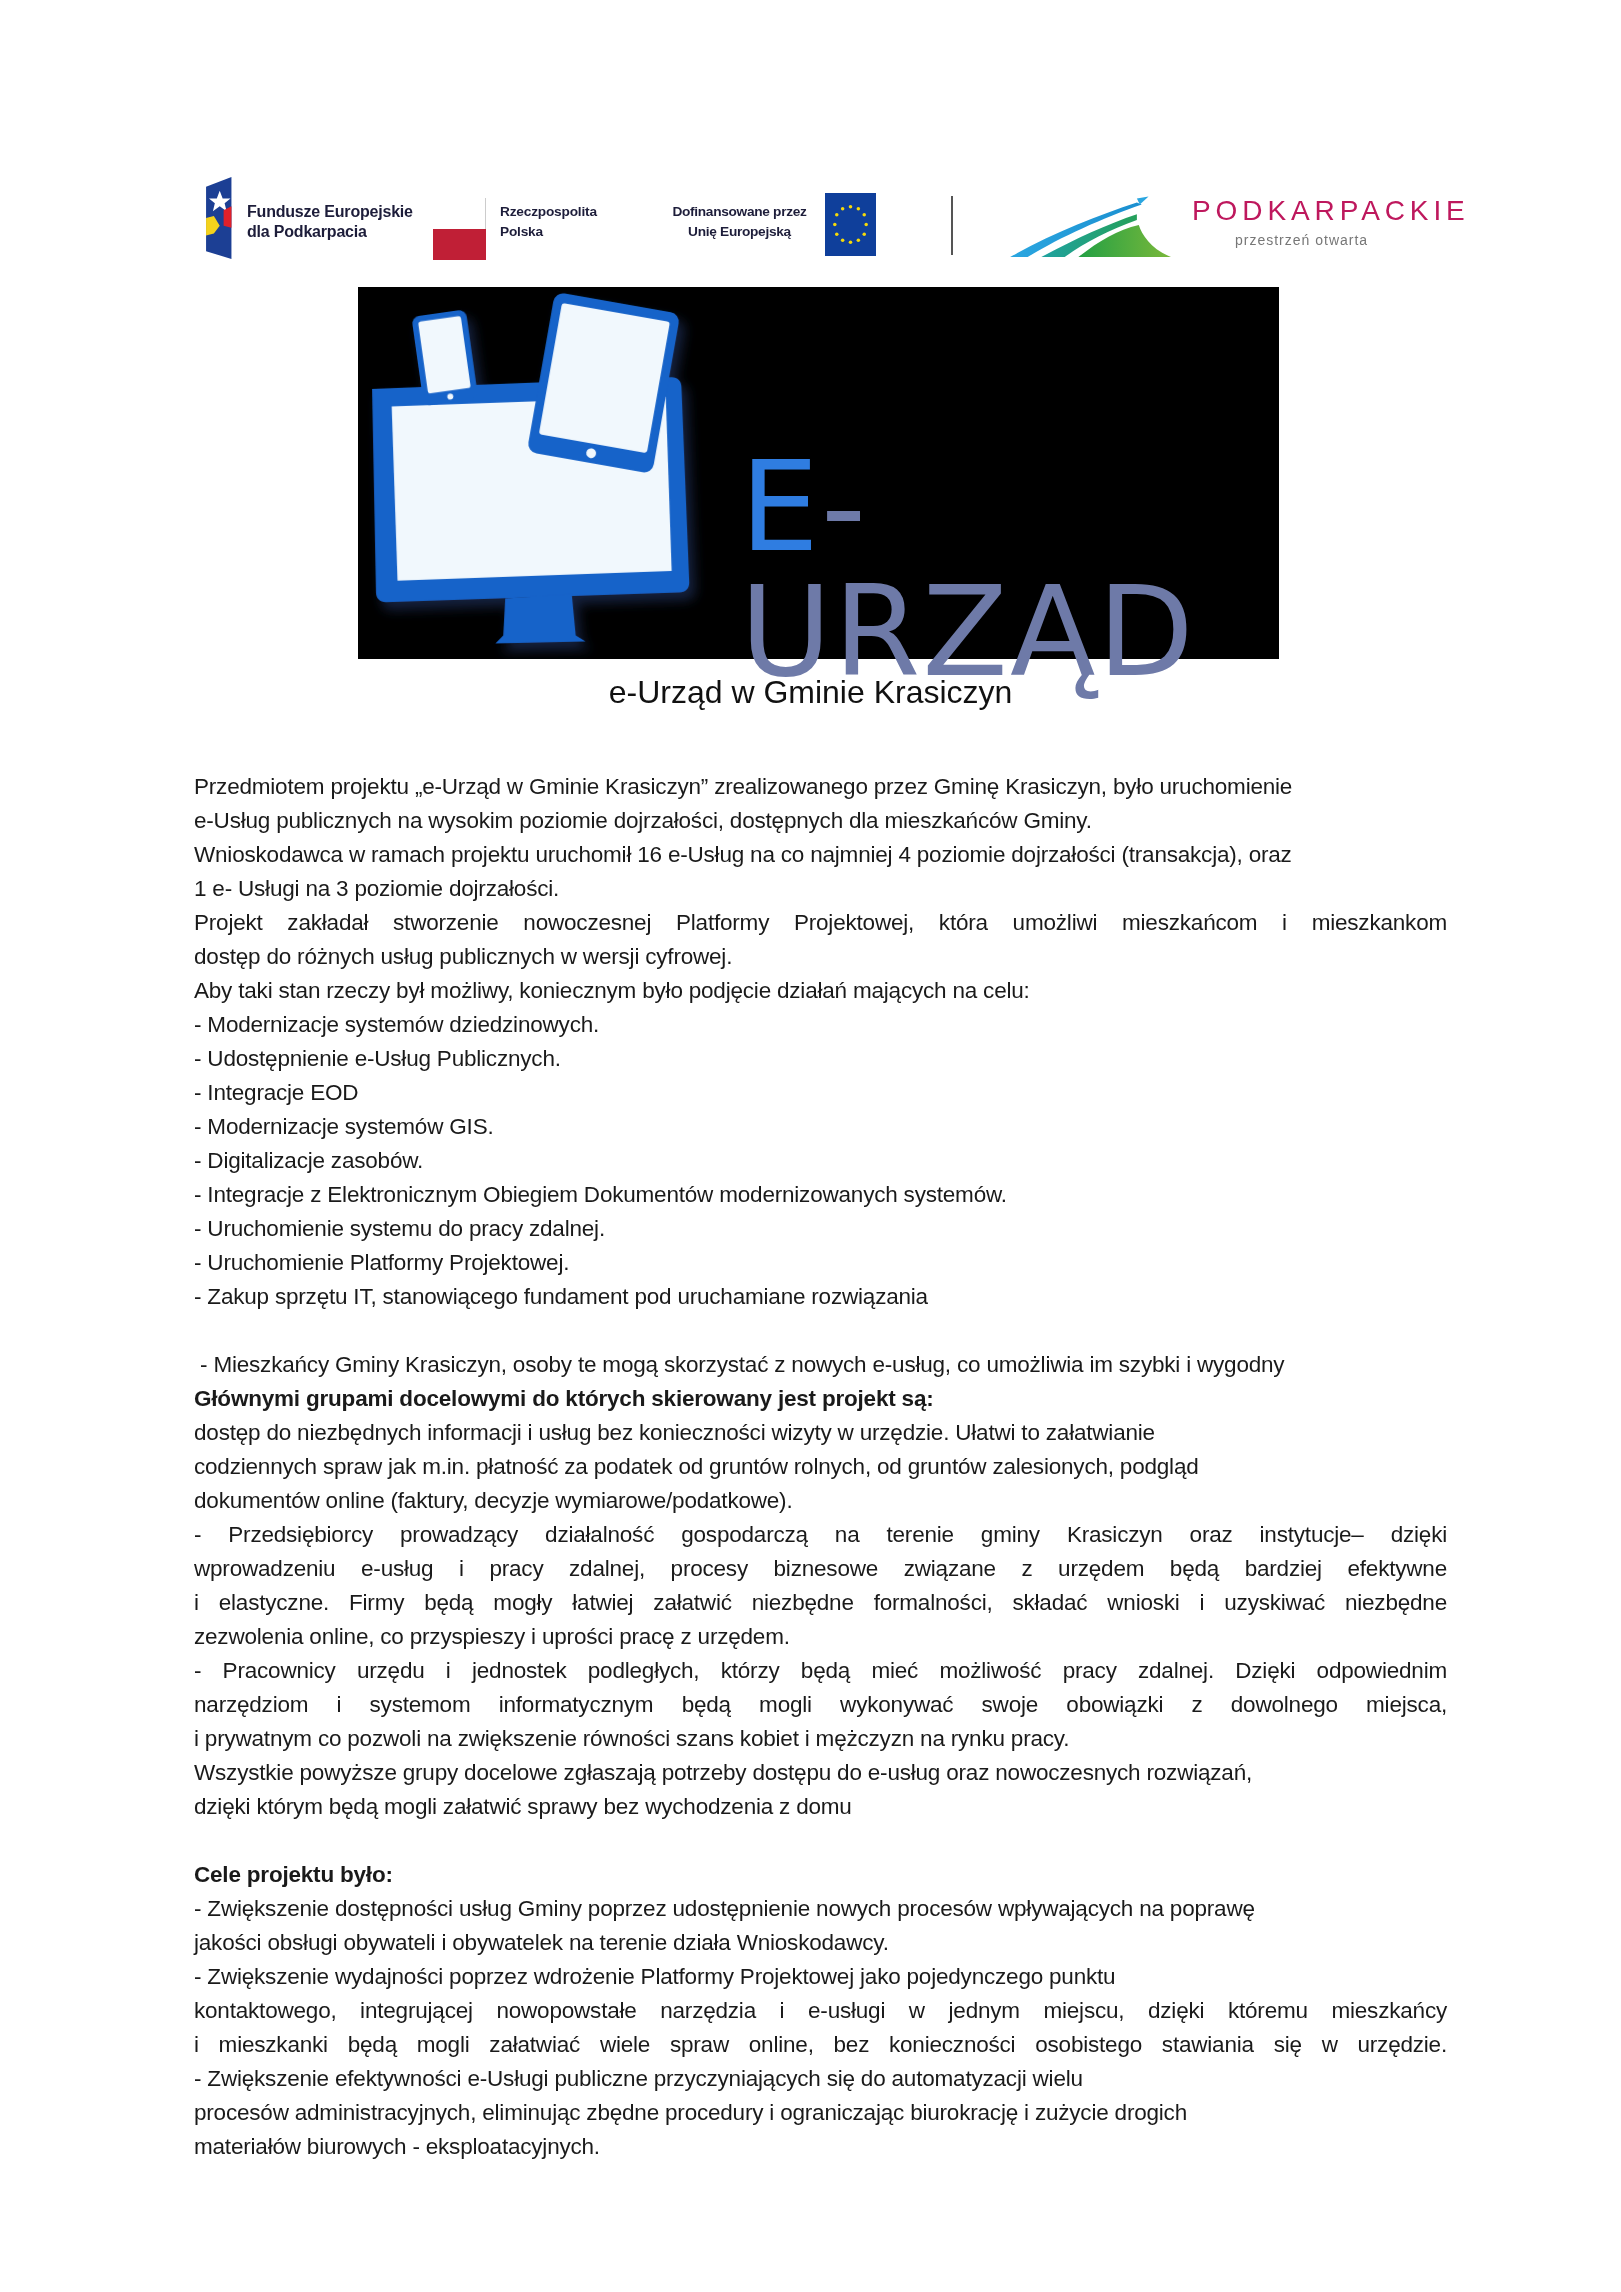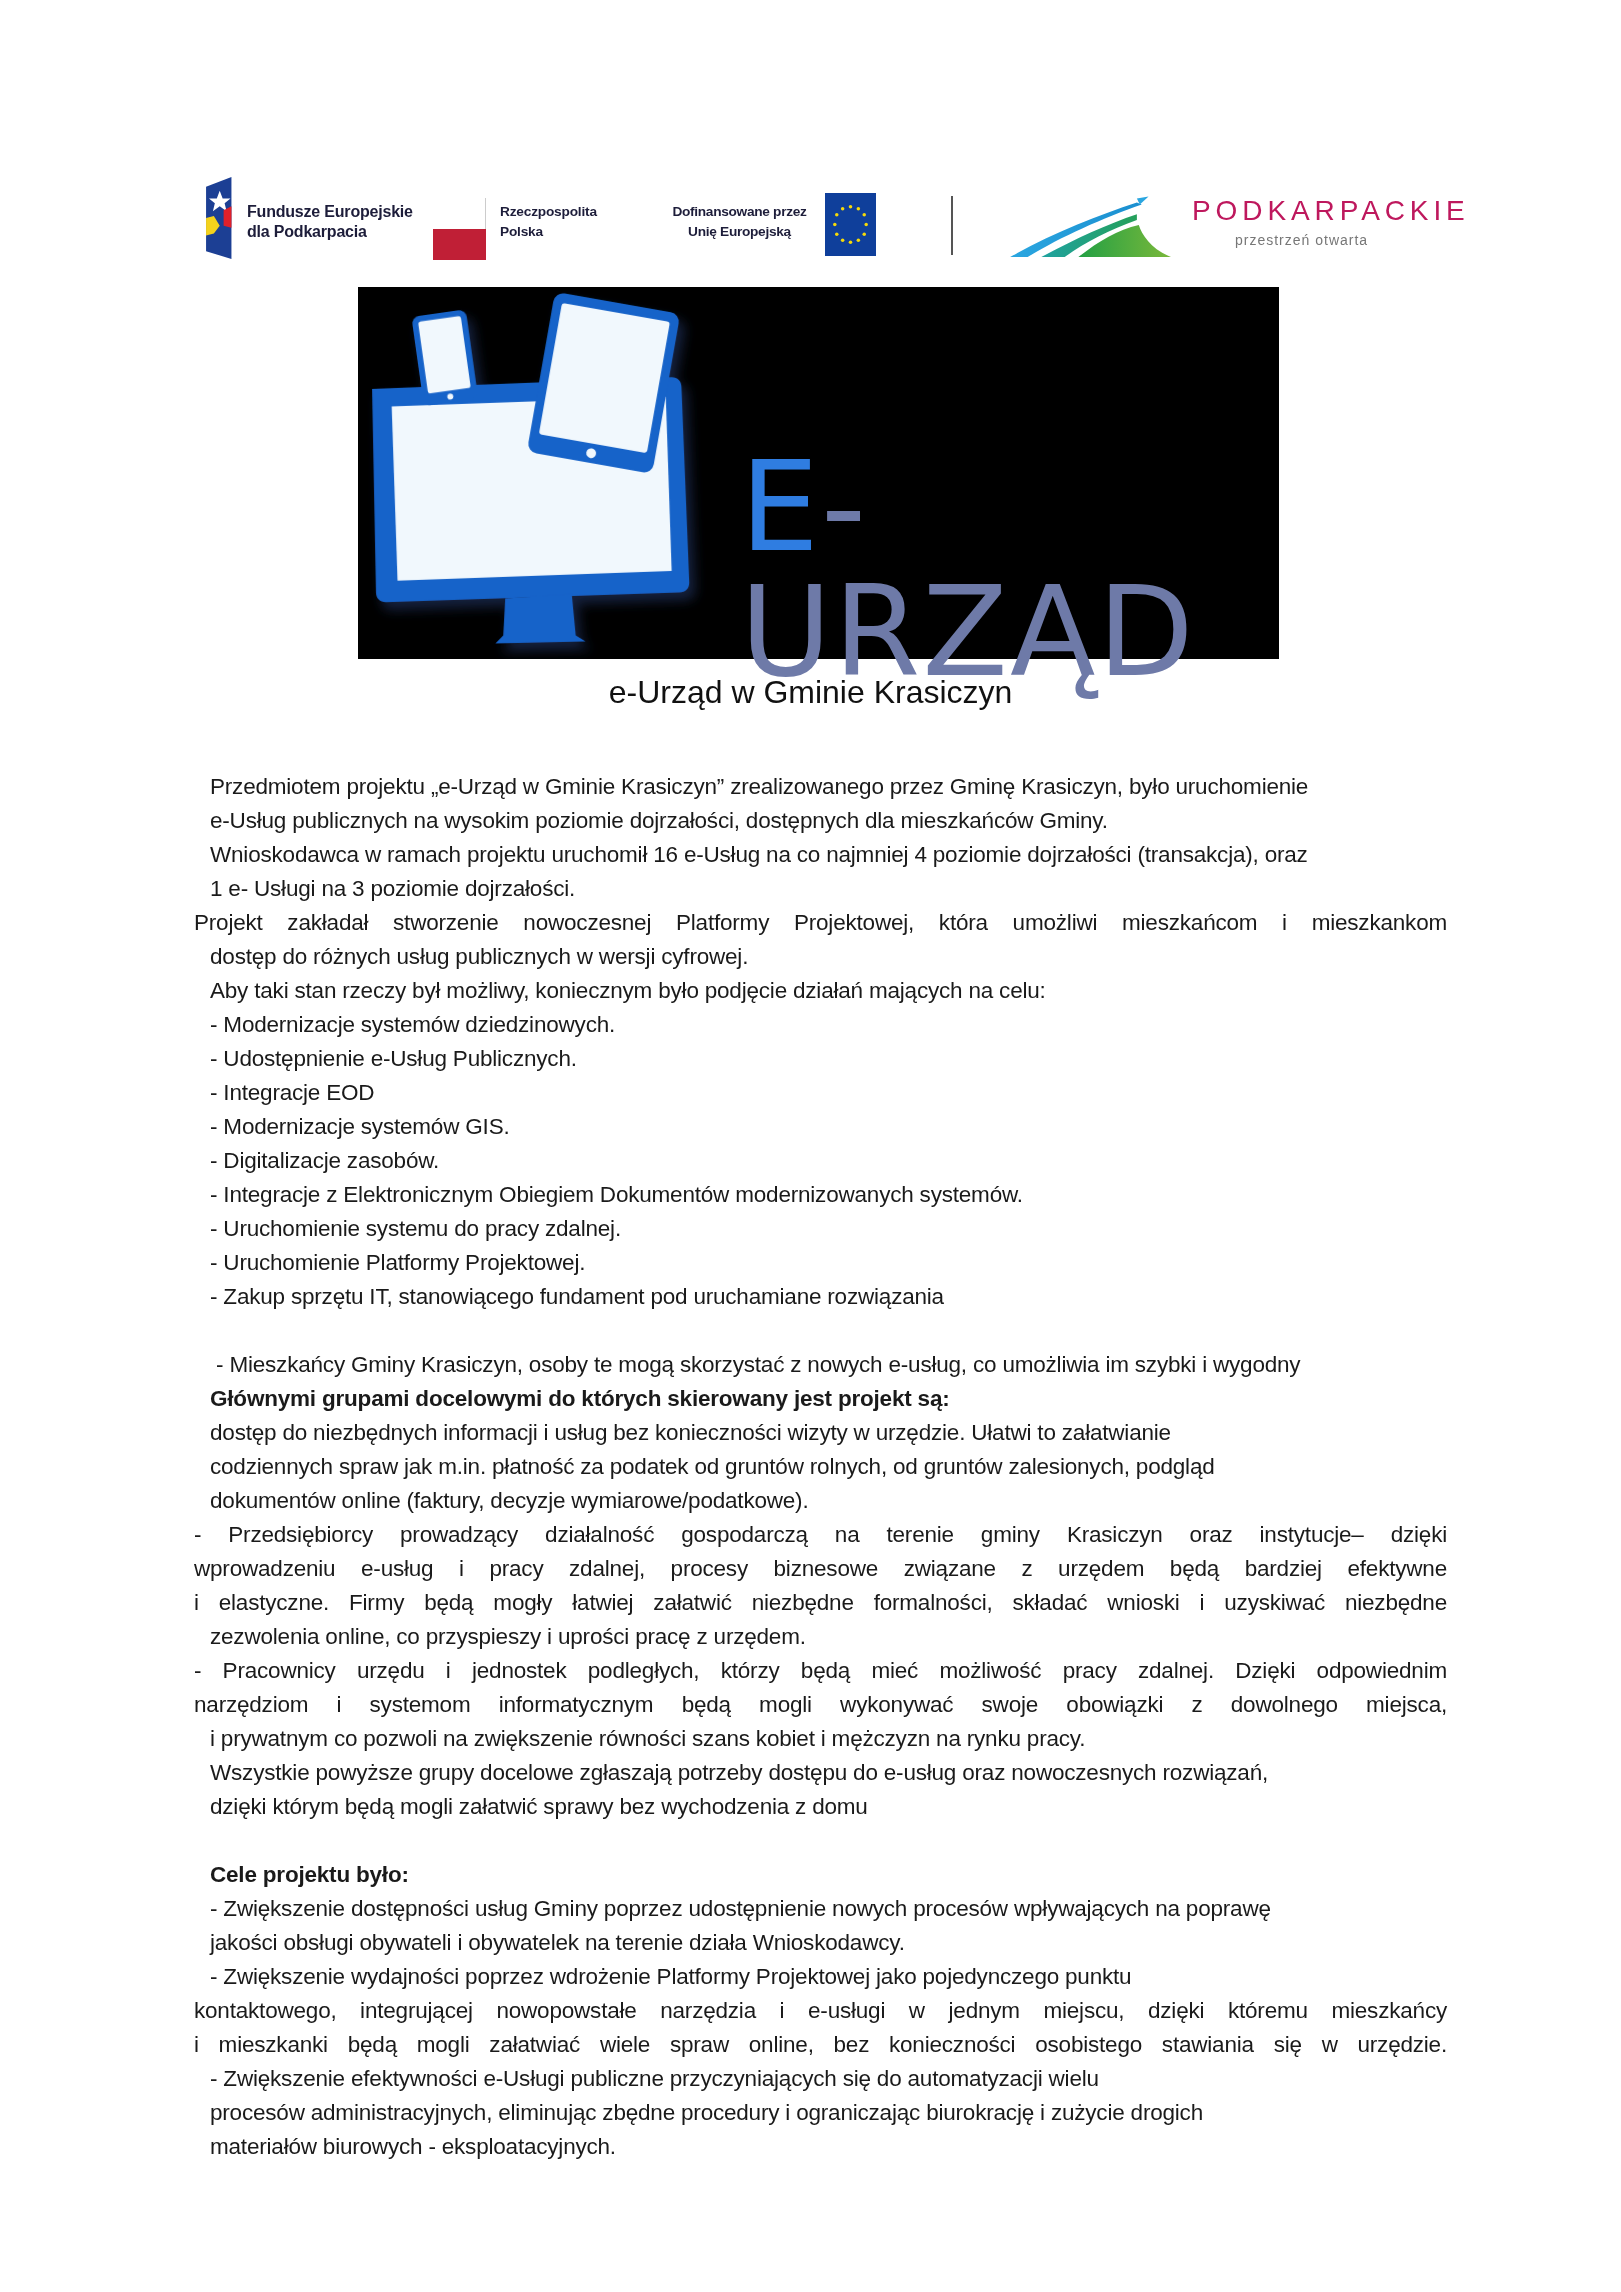--- a/index.html
+++ b/index.html
@@ -28,21 +28,21 @@
   .banner-text .e { color: #2f7de1; }
   .banner-text .rest { color: #6e7aa8; }
 
   
   .doc-title { position: absolute; left: 0; width: 1621px; top: 674px; text-align: center; font-size: 32px; font-weight: normal; color: #111; font-family: "Liberation Sans", sans-serif; }
 
   
   .body { position: absolute; left: 194px; top: 770px; width: 1253px; font-size: 22.5px; line-height: 34px; color: #1a1a1a; font-family: "Liberation Sans", sans-serif; letter-spacing: -0.2px; }
   .body .gap { height: 34px; }
   .body .head { font-weight: bold; }
-  .line { display: block; white-space: nowrap; margin-left: 16px; }
+  .line { display: block; white-space: nowrap; }
   .jline { display: block; text-align: justify; text-align-last: justify; white-space: normal; }
 </style>
 </head>
 <body>
 
 <div class="logos">
   <svg class="fe-flag" viewBox="0 0 26 84">
     <polygon points="0,10 26,0 26,84 0,76" fill="#1c3f94"></polygon>
     <polygon points="14,14 17,22 25,22 19,27 21,35 14,30 7,35 9,27 3,22 11,22" fill="#ffffff"></polygon>
     <polygon points="18,34 26,30 26,52 18,50" fill="#e0202a"></polygon>

